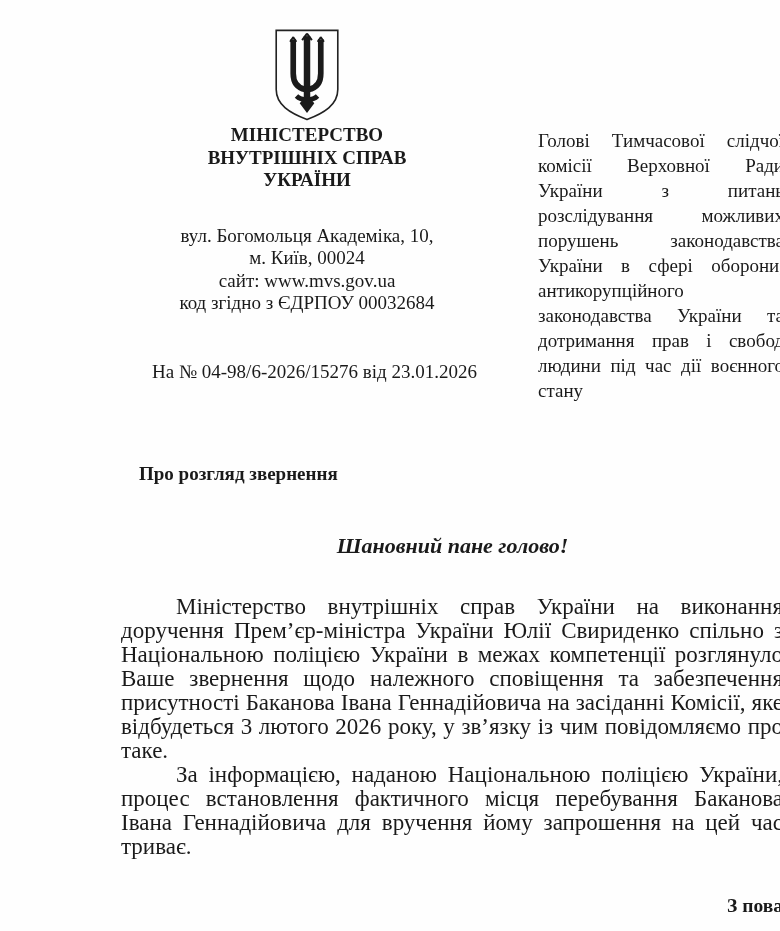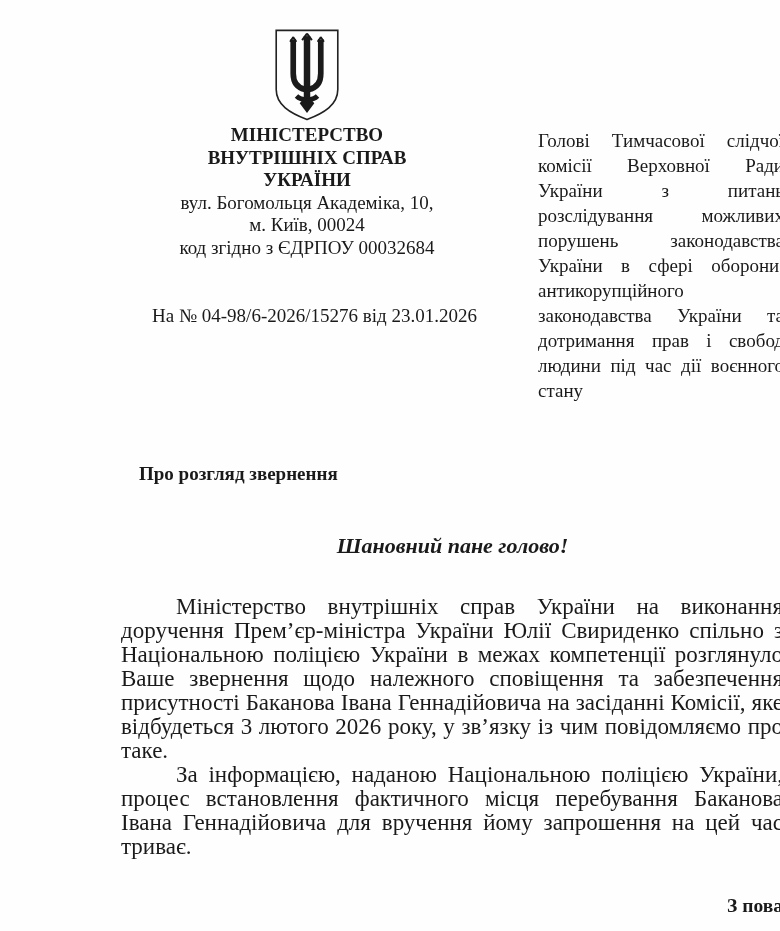--- a/index.html
+++ b/index.html
@@ -34,20 +34,21 @@
     margin-top: 2px;
     text-align: center;
     font-weight: bold;
     font-size: 19px;
     line-height: 22.5px;
   }
   .ministry-info {
     text-align: center;
     font-size: 19px;
     line-height: 22.5px;
+    margin-top: 33px;
   }
   .date-line {
     margin-top: 17px;
     margin-left: 15px;
     font-size: 19px;
     white-space: pre;
     letter-spacing: 0.2px;
   }
   .ref-line {
     margin-top: 46px;
@@ -131,20 +132,21 @@
         </svg>
       </div>
       <div class="ministry-name">
         <div>МІНІСТЕРСТВО</div>
         <div>ВНУТРІШНІХ СПРАВ</div>
         <div>УКРАЇНИ</div>
       </div>
       <div class="ministry-info">
         <div>вул. Богомольця Академіка, 10,</div>
         <div>м. Київ, 00024</div>
+        <div>сайт: www.mvs.gov.ua</div>
         <div>код згідно з ЄДРПОУ 00032684</div>
       </div>
       <div class="ref-line">На № 04-98/6-2026/15276 від 23.01.2026</div>
     </div>
 
     <div class="right-col">
       <p class="addressee">Голові Тимчасової слідчої комісії Верховної Ради України з питань розслідування можливих порушень законодавства України в сфері оборони, антикорупційного законодавства України та дотримання прав і свобод людини під час дії воєнного стану</p>
     </div>
 
   </div>

